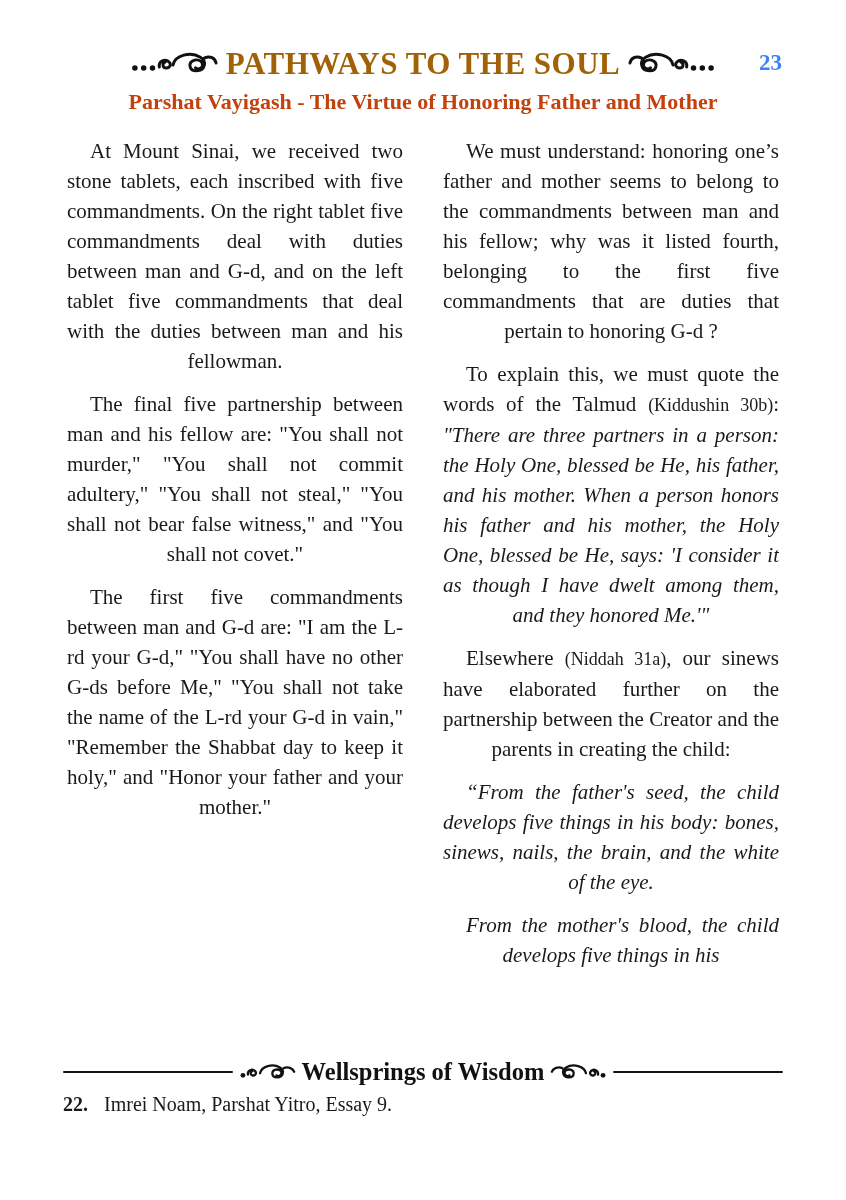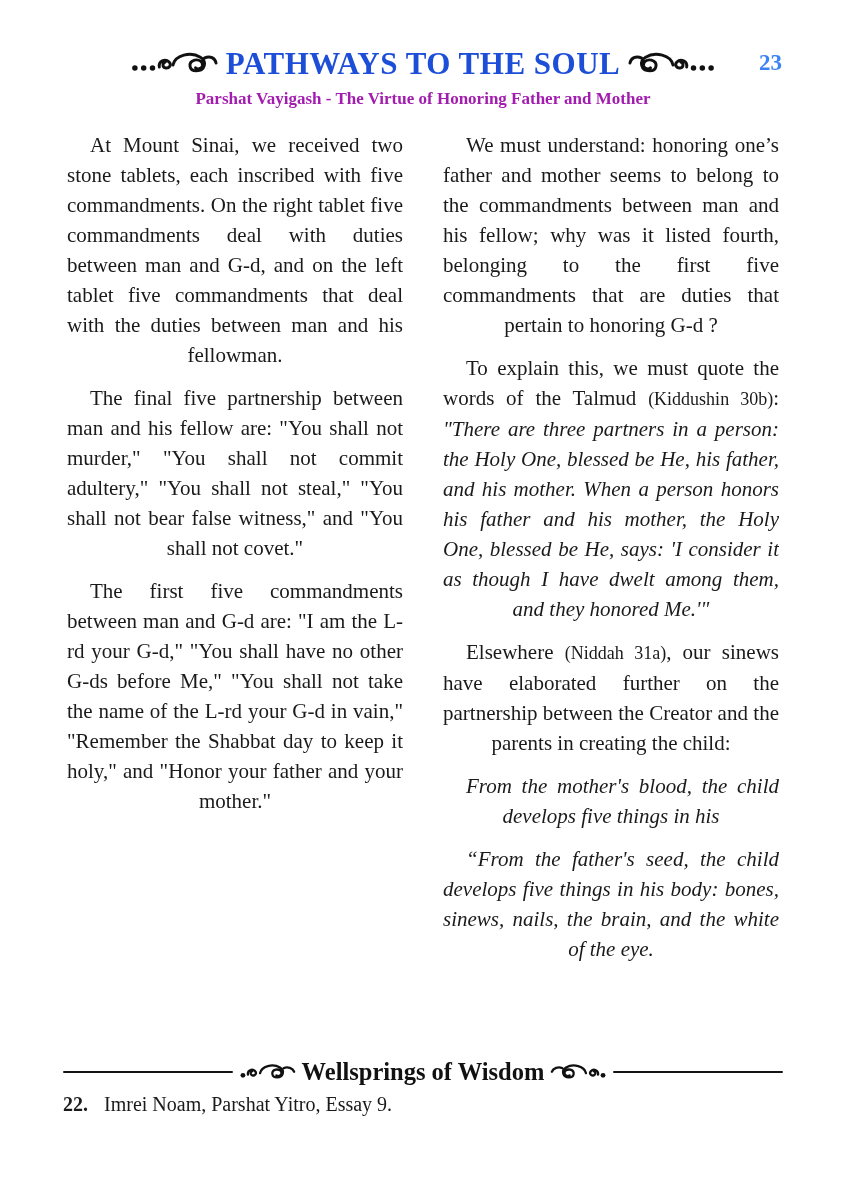--- a/index.html
+++ b/index.html
@@ -16,29 +16,29 @@
     background: #ffffff;
   }
   
   .header { padding-top: 44px; text-align: center; position: relative; }
   .title-row {
     display: flex; justify-content: center; align-items: center; gap: 8px;
     height: 40px;
   }
   .page-title {
     font-size: 31px; font-weight: bold; letter-spacing: 0.5px;
-    color: #1d4ed8; white-space: nowrap;
+    color: #a16207; white-space: nowrap;
   }
   .page-number {
     position: absolute; right: 64px; top: 50px;
     font-size: 23px; font-weight: bold; color: #3b82f6;
   }
   .subtitle {
     margin-top: 5px;
-    font-size: 17px; font-weight: bold; color: #a21caf;
+    font-size: 22px; font-weight: bold; color: #c2410c;
   }
   
   .flourish { width: 88px; height: 26px; display: inline-block; vertical-align: middle; }
   .flourish.mirror { transform: scaleX(-1); }
   .flourish-small { width: 64px; height: 19px; }
   
   .columns {
     display: flex; gap: 40px;
     width: 712px; margin: 21px auto 0;
     height: 898px; overflow: hidden;
@@ -104,22 +104,22 @@
   <div class="columns">
     <div class="column">
         <p class="para"><span class="run">At Mount Sinai, we received two stone tablets, each inscribed with five commandments. On the right tablet five commandments deal with duties between man and G-d, and on the left tablet five commandments that deal with the duties between man and his fellowman.</span></p>
         <p class="para"><span class="run">The final five partnership between man and his fellow are: "You shall not murder," "You shall not commit adultery," "You shall not steal," "You shall not bear false witness," and "You shall not covet."</span></p>
         <p class="para"><span class="run">The first five commandments between man and G-d are: "I am the L-rd your G-d," "You shall have no other G-ds before Me," "You shall not take the name of the L-rd your G-d in vain," "Remember the Shabbat day to keep it holy," and "Honor your father and your mother."</span></p>
       </div>
     <div class="column">
         <p class="para"><span class="run">We must understand: honoring one’s father and mother seems to belong to the commandments between man and his fellow; why was it listed fourth, belonging to the first five commandments that are duties that pertain to honoring G-d&nbsp;?</span></p>
         <p class="para"><span class="run">To explain this, we must quote the words of the Talmud </span><span class="run run-small">(Kiddushin 30b)</span><span class="run">: </span><span class="run run-italic">"There are three partners in a person: the Holy One, blessed be He, his father, and his mother. When a person honors his father and his mother, the Holy One, blessed be He, says: 'I consider it as though I have dwelt among them, and they honored Me.'"</span></p>
         <p class="para"><span class="run">Elsewhere </span><span class="run run-small">(Niddah 31a)</span><span class="run">, our sinews have elaborated further on the partnership between the Creator and the parents in creating the child:</span></p>
+        <p class="para"><span class="run run-italic">“From the father's seed, the child develops five things in his body: bones, sinews, nails, the brain, and the white of the eye.</span></p>
         <p class="para"><span class="run run-italic">From the mother's blood, the child develops five things in his</span></p>
-        <p class="para"><span class="run run-italic">“From the father's seed, the child develops five things in his body: bones, sinews, nails, the brain, and the white of the eye.</span></p>
       </div>
   </div>
 
   <div class="footer">
     <div class="divider">
       <div class="divider-line"></div>
       <svg class="flourish flourish-small" viewBox="0 0 90 26" aria-hidden="true">
         <g fill="#111111">
             <circle cx="14" cy="17" r="3.4"></circle>
           </g>

